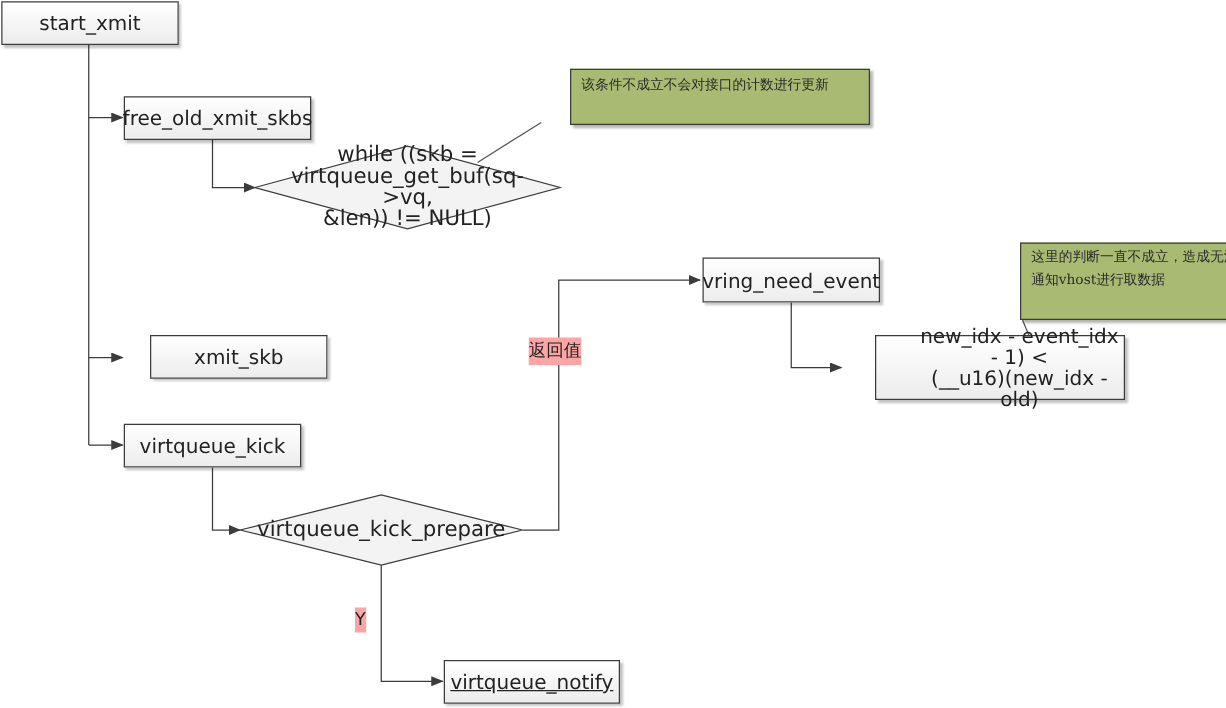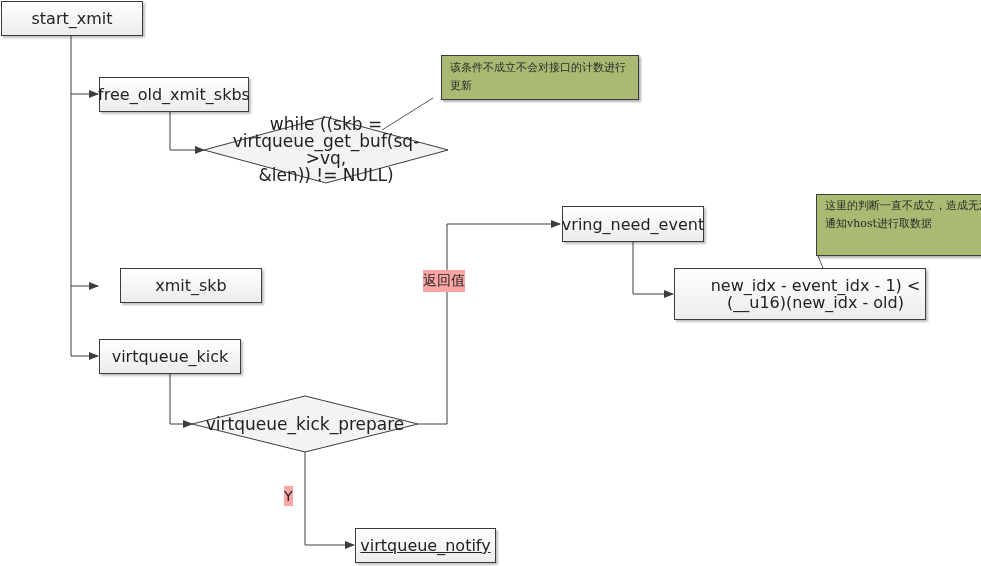--- a/index.html
+++ b/index.html
@@ -60,21 +60,21 @@
 <div class="box" style="left:99px;top:77px;width:150px;height:35px;">
   <span>free_old_xmit_skbs</span>
 </div>
 
 <div class="dtext" style="left:214px;top:118px;width:224px;height:64px;">
   <span>while ((skb =
 virtqueue_get_buf(sq-&gt;vq,
 &amp;len)) != NULL)</span>
 </div>
 
-<div class="note" style="left:441px;top:55px;width:198px;height:45px;">
+<div class="note" style="left:456px;top:55px;width:240px;height:45px;">
   <span>该条件不成立不会对接口的计数进行更新</span>
 </div>
 
 <div class="box" style="left:99px;top:268px;width:142px;height:35px;margin-left:21px;">
   <span>xmit_skb</span>
 </div>
 
 <div class="box" style="left:99px;top:339px;width:142px;height:35px;">
   <span>virtqueue_kick</span>
 </div>
@@ -96,16 +96,16 @@
 </div>
 
 <div class="box" style="left:562px;top:206px;width:142px;height:36px;">
   <span>vring_need_event</span>
 </div>
 
 <div class="note" style="left:816px;top:194px;width:184px;height:62px;padding-top:2px;">
   <span>这里的判断一直不成立，造成无法通知vhost进行取数据</span>
 </div>
 
-<div class="box" style="left:674px;top:268px;width:252px;height:52px;padding-left:31px;">
+<div class="box" style="left:700px;top:268px;width:200px;height:52px;padding-left:31px;">
   <span>new_idx - event_idx - 1) &lt;
 (__u16)(new_idx - old)</span>
 </div>
 
 </body></html>

